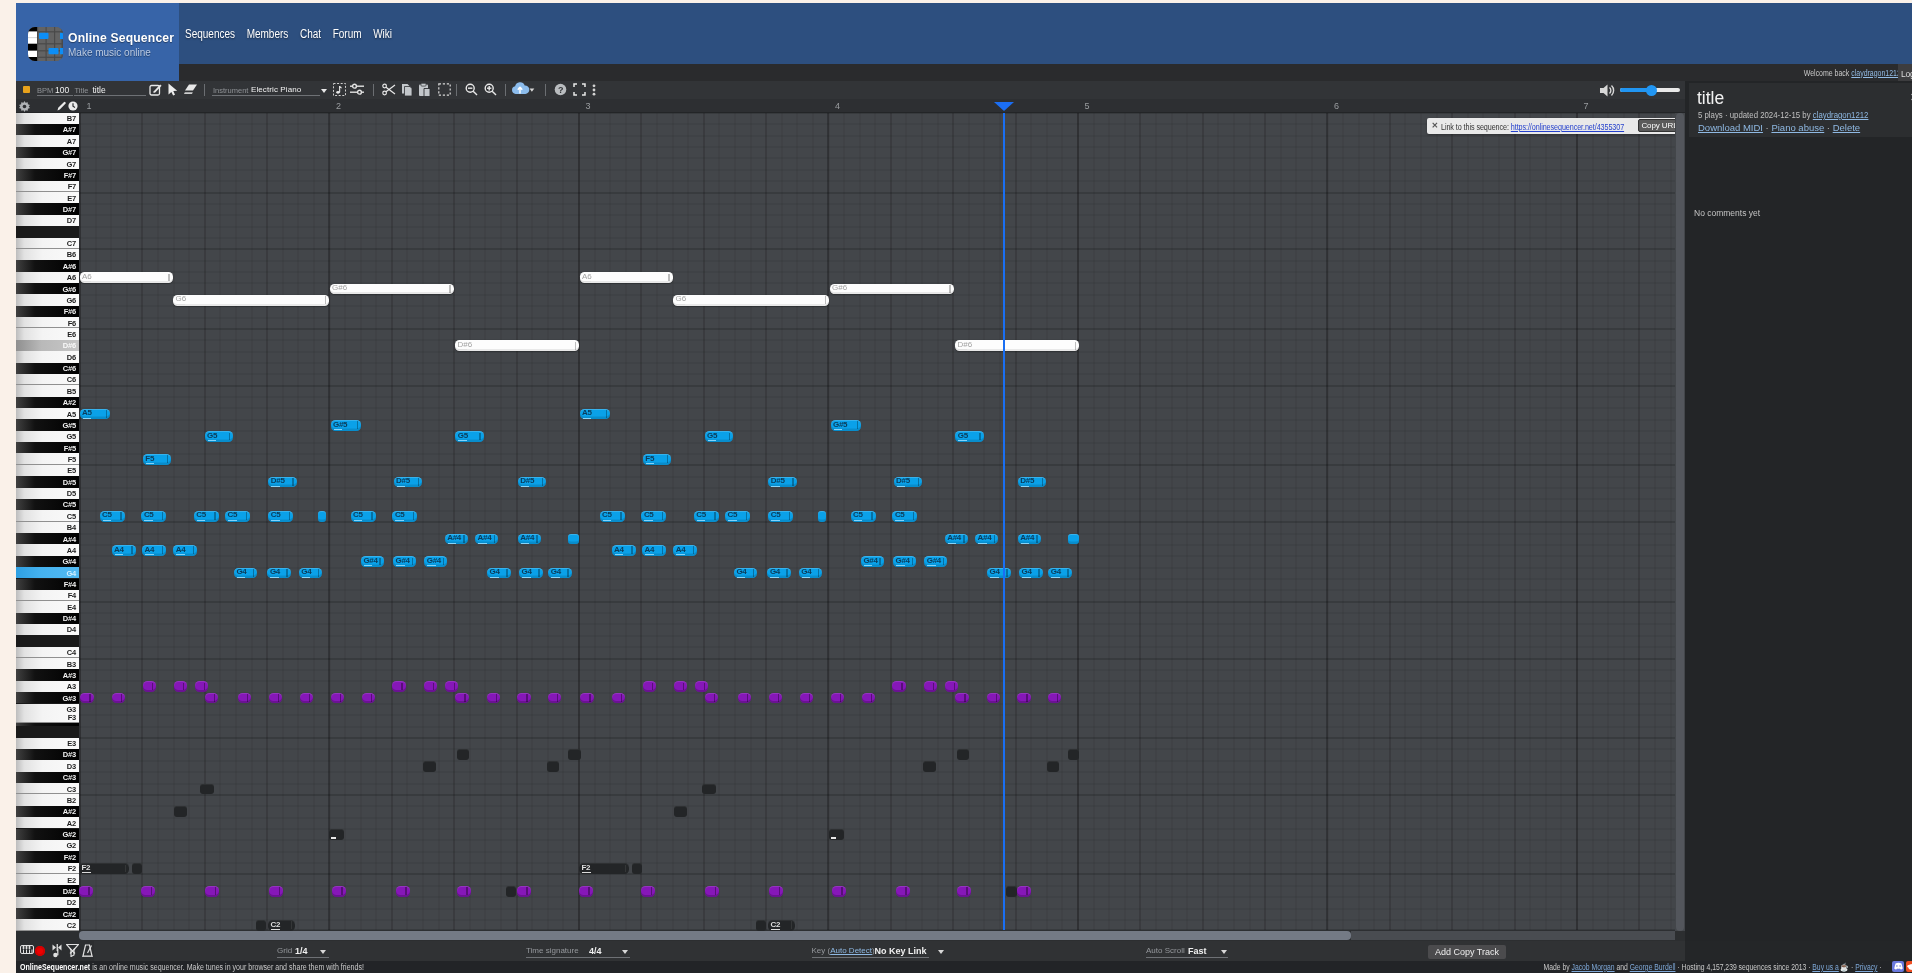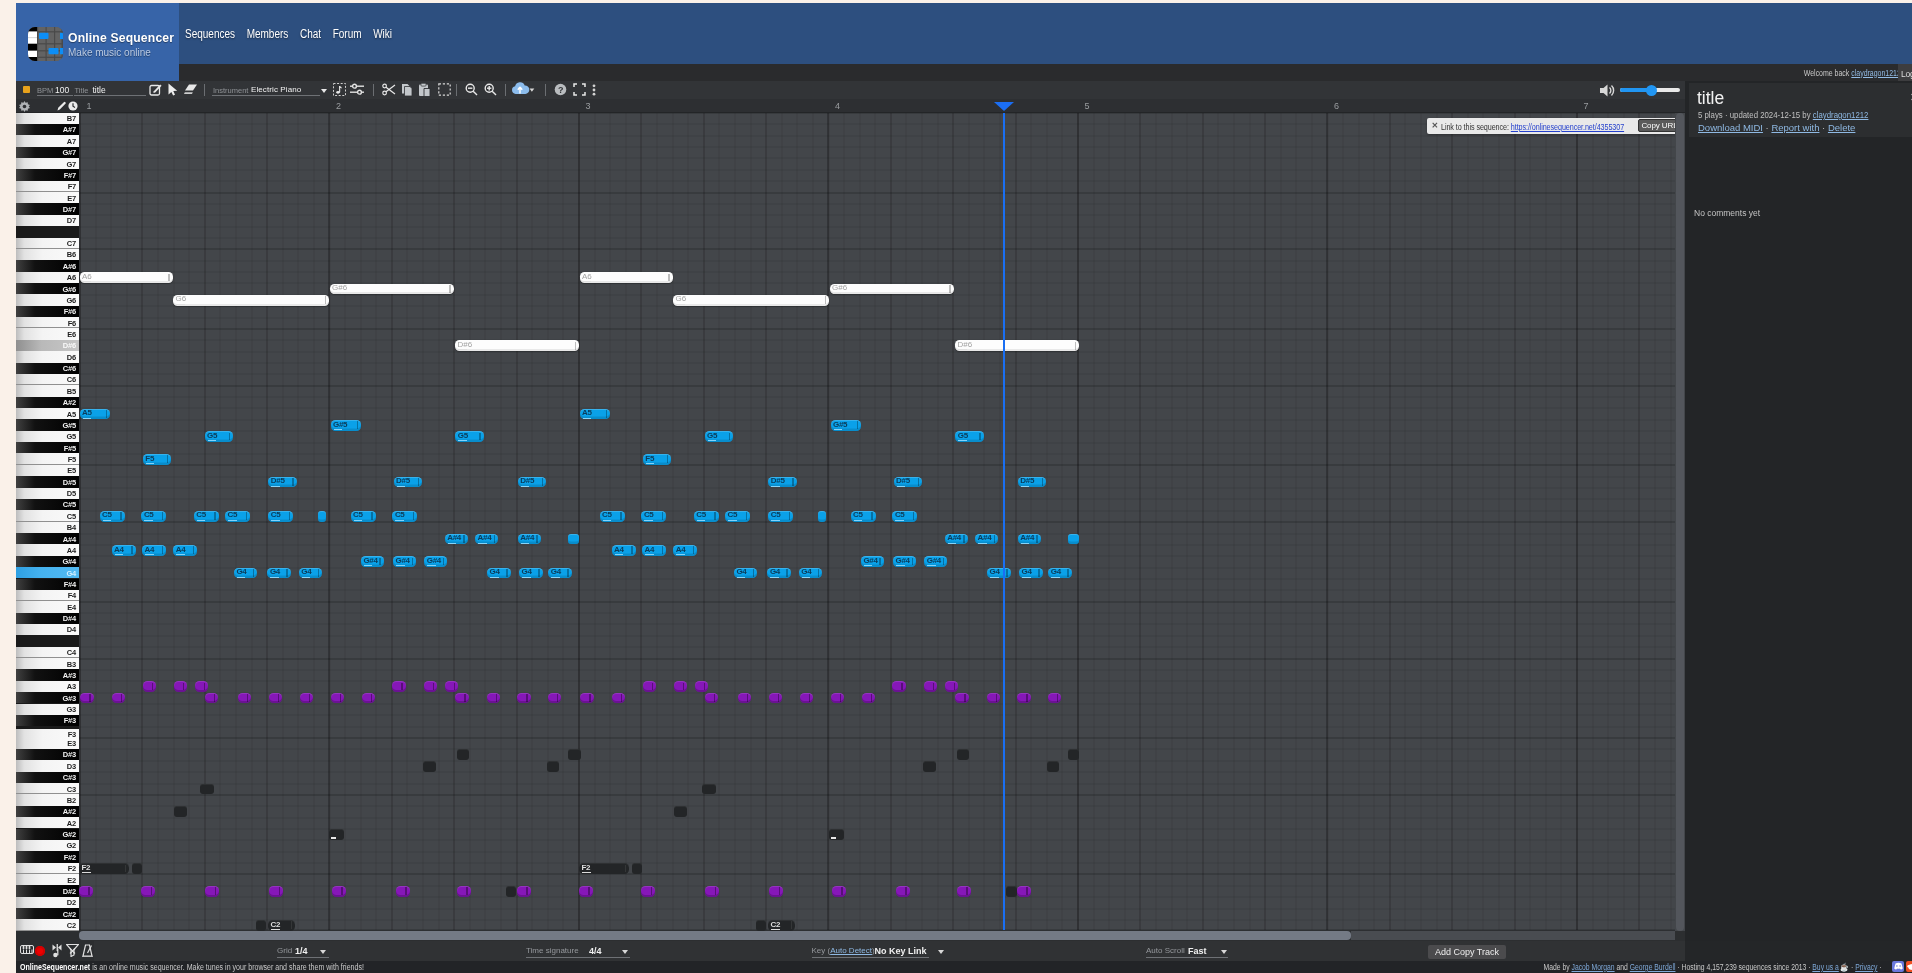--- a/index.html
+++ b/index.html
@@ -483,21 +483,21 @@
         </div>
 <div class="key kb" style="top:579.6px">
           <span>G#3</span>
         </div>
 <div class="key kw" style="top:591.0px">
           <span>G3</span>
         </div>
 <div class="key kb" style="top:602.3px">
           <span>F#3</span>
         </div>
-<div class="key kw kwb" style="top:616px">
+<div class="key kw kwb" style="top:599px">
           <span>F3</span>
         </div>
 <div class="key kw" style="top:625.1px">
           <span>E3</span>
         </div>
 <div class="key kb" style="top:636.4px">
           <span>D#3</span>
         </div>
 <div class="key kw" style="top:647.8px">
           <span>D3</span>
@@ -959,18 +959,18 @@
           <path d="M1.5 8.5 Q3.5 8.7 5 7.7 Q2.8 7.3 2.3 5.9 L3.3 5.8 Q1.8 5 1.7 3.6 L2.7 3.8 Q1.5 2.6 2.2 1.4 Q4 3.4 6.5 3.7 Q6.2 1.6 8.1 1.2 Q9.2 1 10 1.9 L11.3 1.5 L10.5 2.7 Q10.9 2.7 11.5 2.4 Q11.2 3.2 10.5 3.6 Q10.6 7 7.5 8.4 Q4.5 9.7 1.5 8.5 Z" fill="#fff"></path>
         </svg>
       </span>
   </div>
 
   <div id="side">
     <div class="sblk" id="sb1">
       <div id="stitle">title</div>
       <div id="sclose">✕</div>
       <div class="smeta" style="top:27px;font-size:8.5px;transform:scaleX(.92);transform-origin:0 50%;white-space:nowrap">5 plays · updated 2024-12-15 by <a>claydragon1212</a></div>
-      <div class="smeta" style="top:38.5px"><a>Download MIDI</a> · <a>Report with</a> · <a>Delete</a></div>
+      <div class="smeta" style="top:38.5px"><a>Download MIDI</a> · <a>Piano abuse</a> · <a>Delete</a></div>
     </div>
     <div id="nocom">No comments yet</div>
   </div>
 
 </div>
 
 </body></html>

